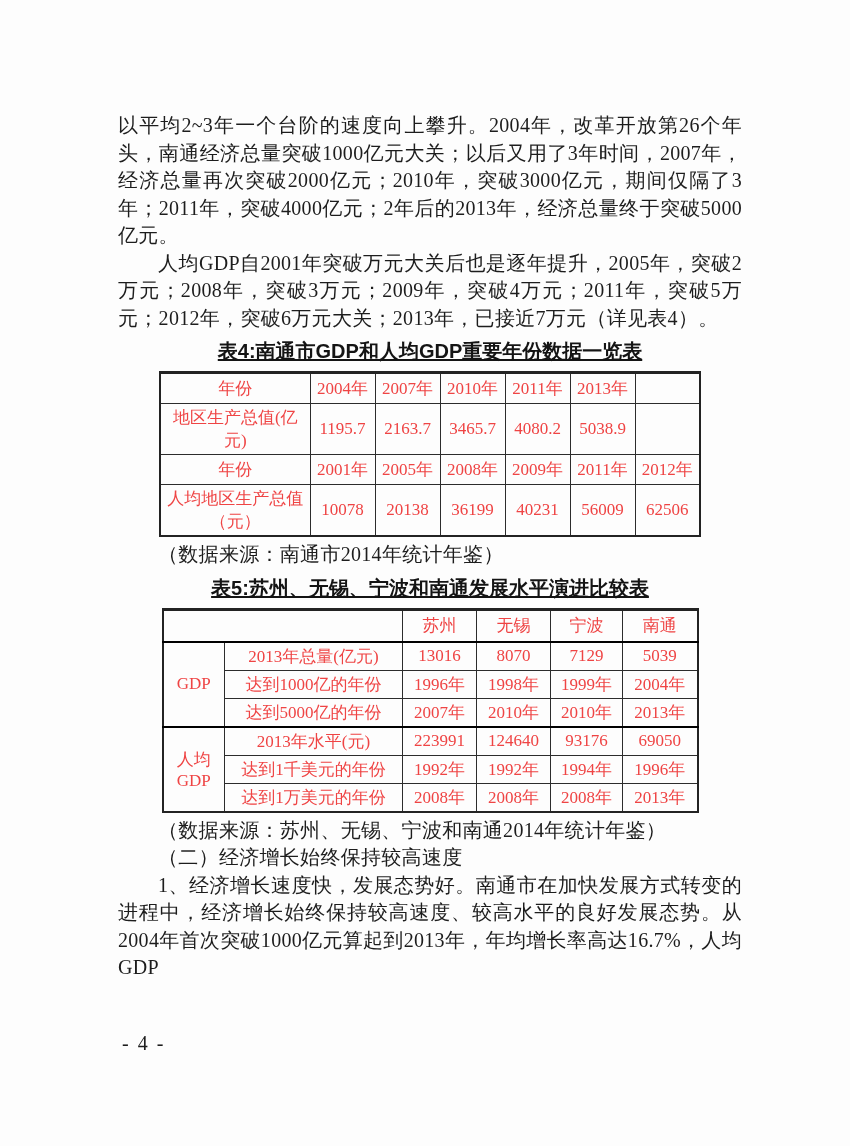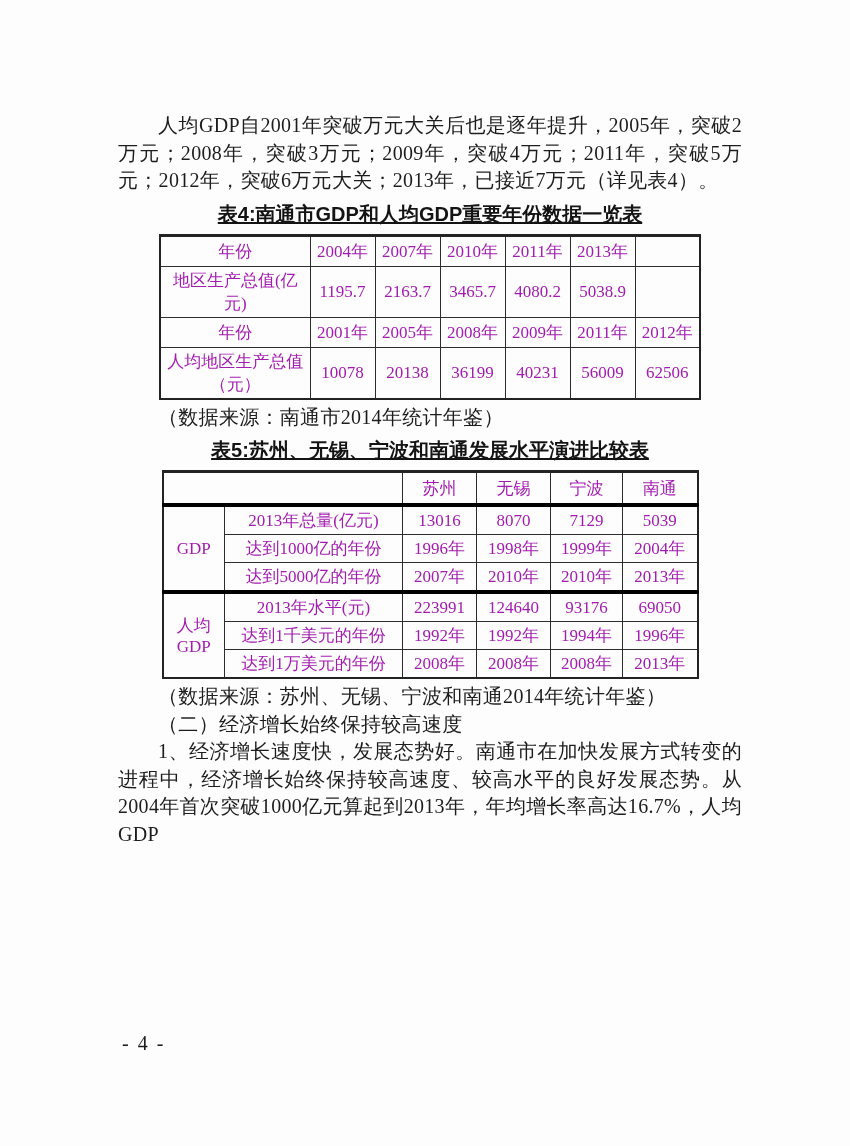--- a/index.html
+++ b/index.html
@@ -33,53 +33,54 @@
     font-size: 20px;
     text-align: center;
     margin: 6px 0 6px 0;
     color: #141414;
     text-decoration: underline;
   }
   table {
     border-collapse: collapse;
     margin: 0 auto 4px auto;
     font-size: 17px;
-    color: #a21caf;
+    color: #ef4444;
     table-layout: fixed;
   }
   table.t4 { width: 540px; border: 2px solid #232323; border-top: 3px solid #232323; }
   table.t5 { width: 535px; border: 2px solid #232323; border-top: 3px solid #232323; }
   td {
     border: 1px solid #2c2c2c;
     text-align: center;
     vertical-align: middle;
     padding: 2px 2px;
     height: 23px;
     overflow: hidden;
   }
   .t4 td { height: 25px; }
   .t5 tr.hdr td { height: 26px; }
-  .t5 tr.group-start td { border-top: 4px solid #000000; }
+  .t5 tr.group-start td { border-top: 2px solid #000000; }
   .src-note { margin-top: 2px; margin-bottom: 2px; }
   .section-heading { }
   .page-num {
     position: absolute;
     left: 122px;
     top: 1032px;
     font-size: 20px;
     letter-spacing: 2px;
     color: #1d1d1d;
   }
 </style>
 </head>
 <body>
 
 <div class="page">
   <div class="content">
 
+    <p class="body">以平均2~3年一个台阶的速度向上攀升。2004年，改革开放第26个年头，南通经济总量突破1000亿元大关；以后又用了3年时间，2007年，经济总量再次突破2000亿元；2010年，突破3000亿元，期间仅隔了3年；2011年，突破4000亿元；2年后的2013年，经济总量终于突破5000亿元。</p>
 
     <p class="body indent">人均GDP自2001年突破万元大关后也是逐年提升，2005年，突破2万元；2008年，突破3万元；2009年，突破4万元；2011年，突破5万元；2012年，突破6万元大关；2013年，已接近7万元（详见表4）。</p>
 
     <h3 class="table-title">表4:南通市GDP和人均GDP重要年份数据一览表</h3>
 
     <table class="t4">
       <colgroup>
         <col style="width:150px">
           <col style="width:65px">
           <col style="width:65px">

